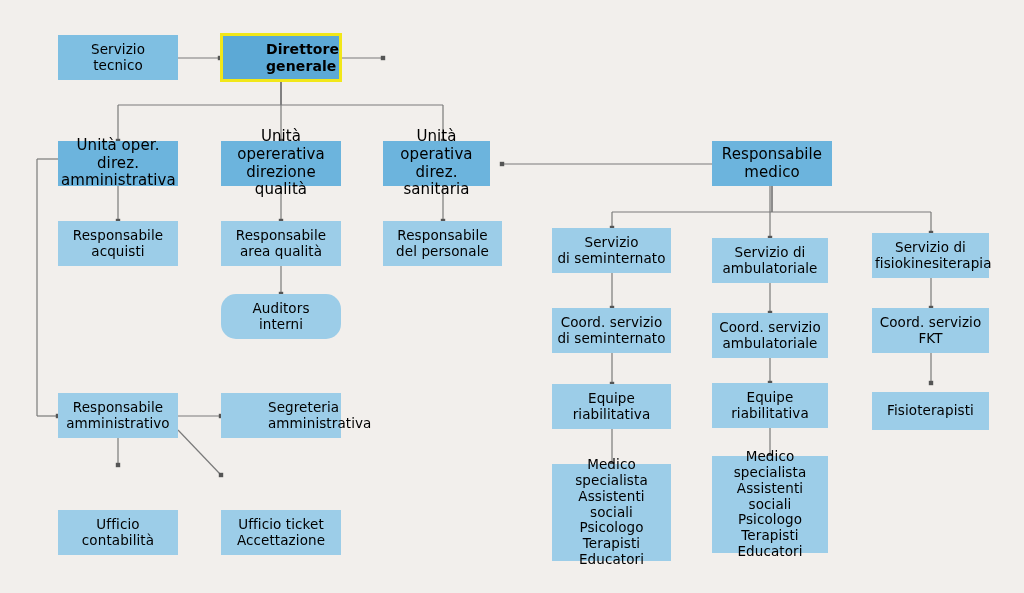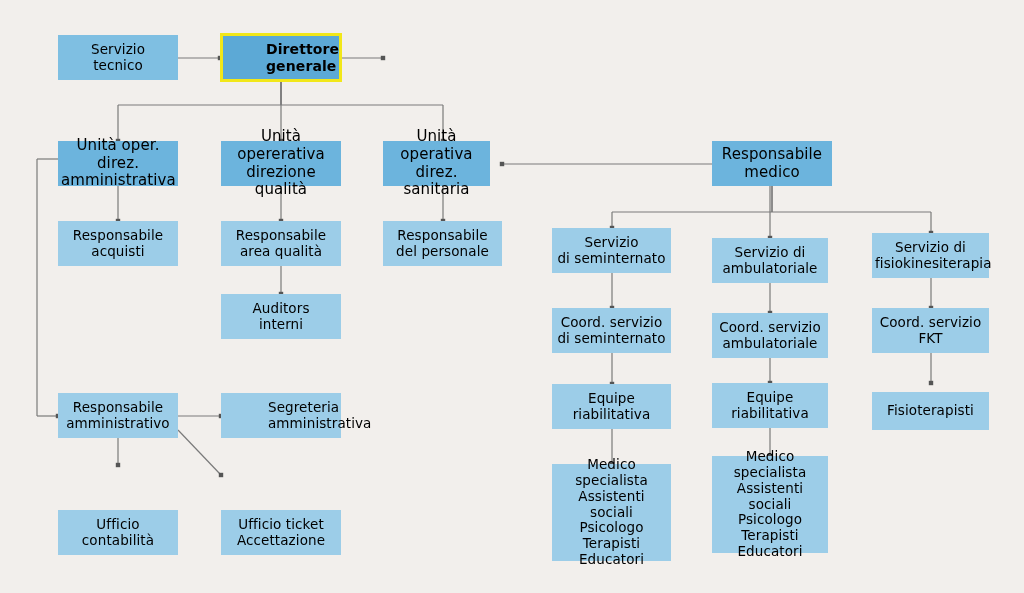--- a/index.html
+++ b/index.html
@@ -194,21 +194,21 @@
     <div class="node dark" style="left: 383px; top: 141px; width: 107px; height: 45px;"><span class="label">Unità operativa
 direz. sanitaria</span></div>
     <div class="node dark" style="left: 712px; top: 141px; width: 120px; height: 45px;"><span class="label">Responsabile
 medico</span></div>
     <div class="node light" style="left: 58px; top: 221px; width: 120px; height: 45px;"><span class="label">Responsabile
 acquisti</span></div>
     <div class="node light" style="left: 221px; top: 221px; width: 120px; height: 45px;"><span class="label">Responsabile
 area qualità</span></div>
     <div class="node light" style="left: 383px; top: 221px; width: 119px; height: 45px;"><span class="label">Responsabile
 del personale</span></div>
-    <div class="node light" style="left: 221px; top: 294px; width: 120px; height: 45px;"><span class="label">Auditors
+    <div class="node light" style="left: 221px; top: 294px; width: 120px; height: 45px; border-radius: 15px;"><span class="label">Auditors
 interni</span></div>
     <div class="node light" style="left: 58px; top: 393px; width: 120px; height: 45px;"><span class="label">Responsabile
 amministrativo</span></div>
     <div class="node light" style="left: 221px; top: 393px; width: 120px; height: 45px; padding-left: 44px;"><span class="label">Segreteria
 amministrativa</span></div>
     <div class="node light" style="left: 58px; top: 465px; width: 120px; height: 45px; margin-top: 45px;"><span class="label">Ufficio
 contabilità</span></div>
     <div class="node light" style="left: 221px; top: 465px; width: 120px; height: 45px; margin-top: 45px;"><span class="label">Ufficio ticket
 Accettazione</span></div>
     <div class="node light" style="left: 552px; top: 228px; width: 119px; height: 45px;"><span class="label">Servizio

